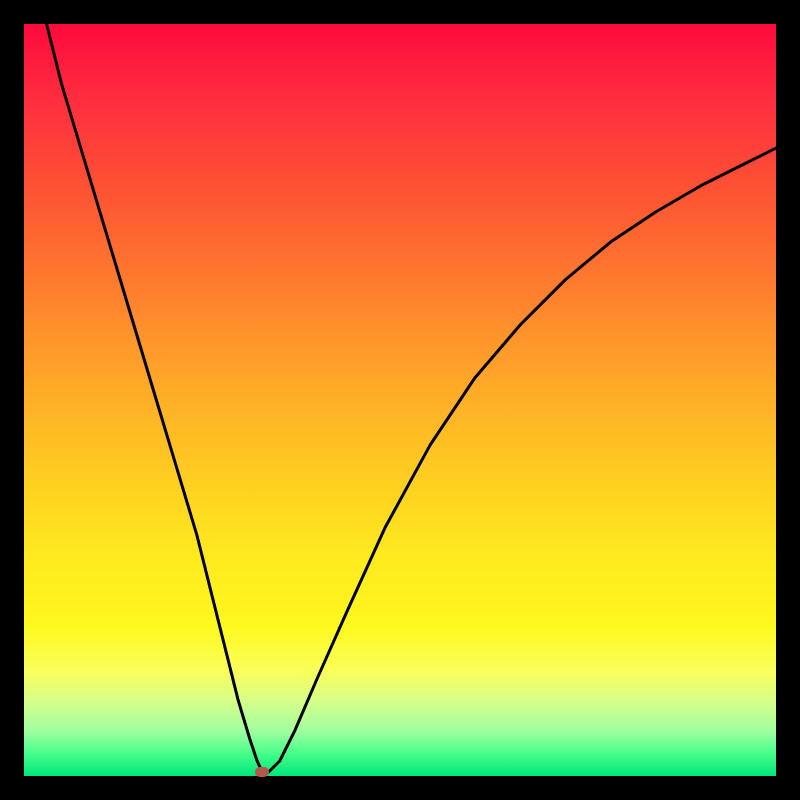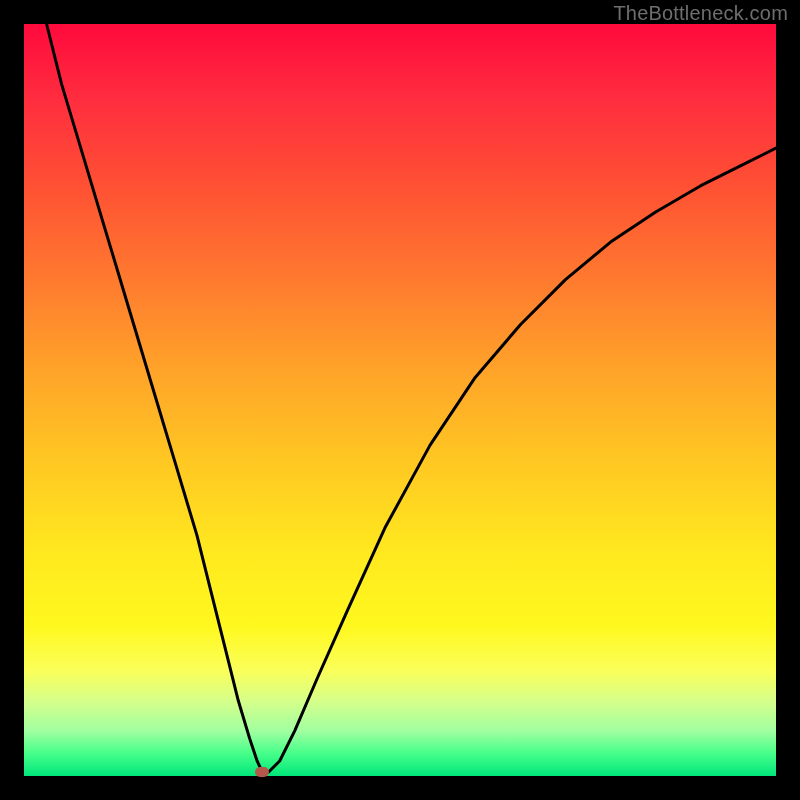--- a/index.html
+++ b/index.html
@@ -49,14 +49,13 @@
 
 <div class="frame">
   <div class="plot-area"></div>
 
   <svg class="curve-svg" viewBox="0 0 752 752" preserveAspectRatio="none">
     <path id="curve-path" fill="none" stroke="#000" stroke-width="3" stroke-linejoin="round" stroke-linecap="round" d="M22.56 0.00 L37.60 60.16 L60.16 135.36 L82.72 210.56 L105.28 285.76 L127.84 360.96 L150.40 436.16 L172.96 511.36 L188.00 571.52 L203.04 631.68 L214.32 676.80 L225.60 714.40 L233.12 736.96 L238.38 748.24 L244.40 748.24 L255.68 736.96 L270.72 706.88 L293.28 654.24 L323.36 586.56 L360.96 503.84 L406.08 421.12 L451.20 353.44 L496.32 300.80 L541.44 255.68 L586.56 218.08 L631.68 188.00 L676.80 161.68 L721.92 139.12 L752.00 124.08"></path>
   </svg>
 
   <div id="marker" class="marker" style="left: 255.384px; top: 767.24px; background: rgb(180, 88, 76);"></div>
 
-  <div class="watermark">TheBottleneck.com</div>
 </div>
 
 </body></html>

